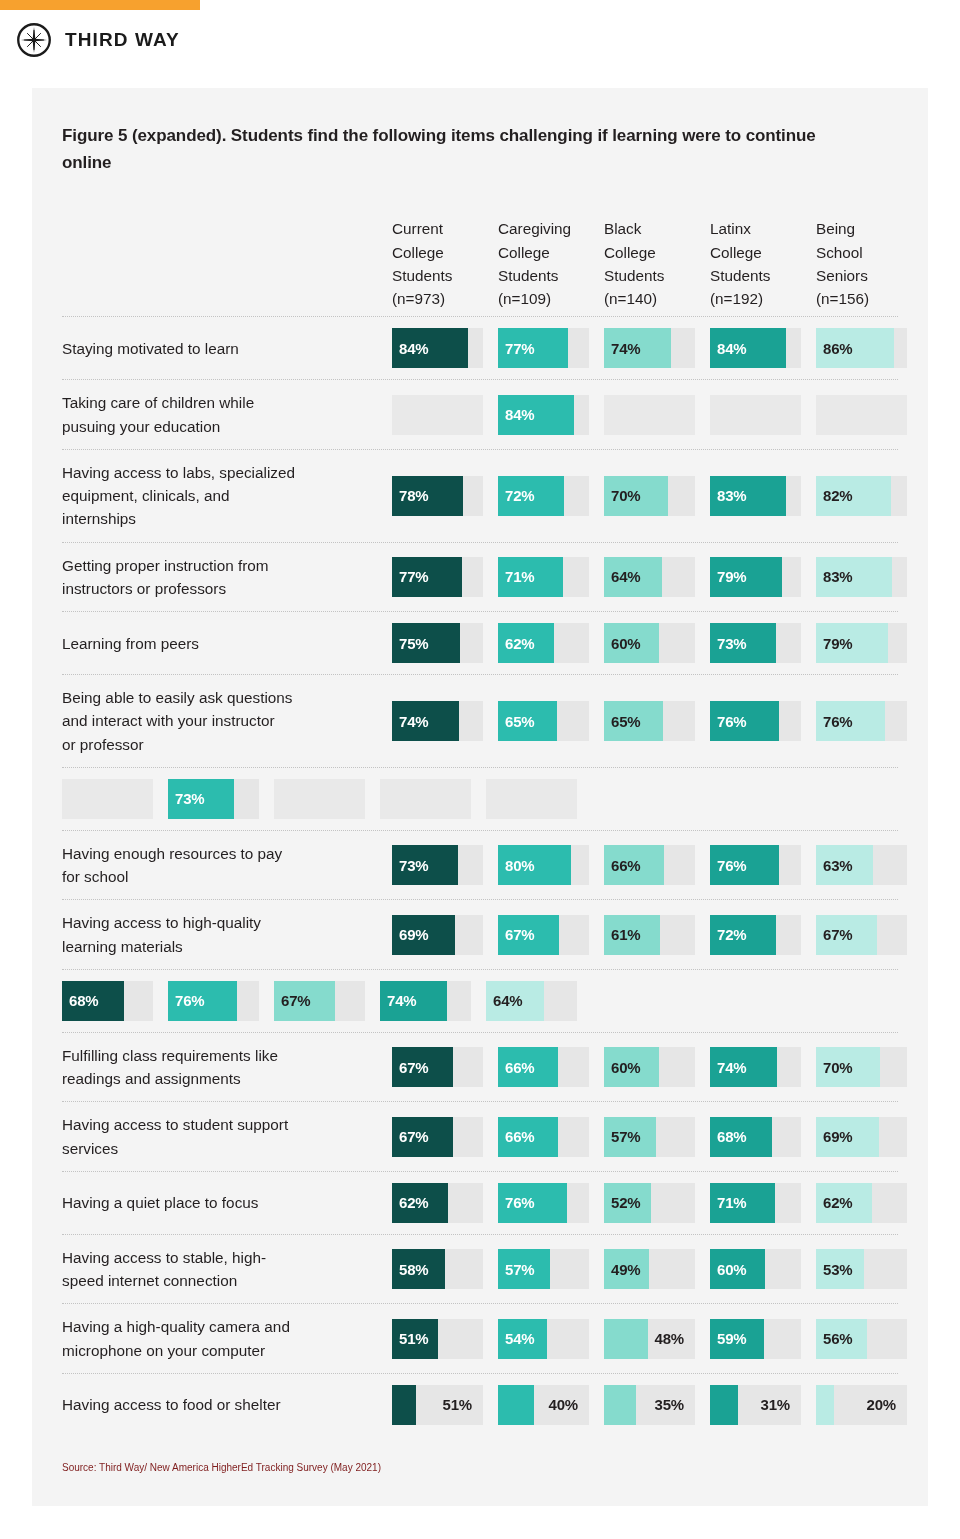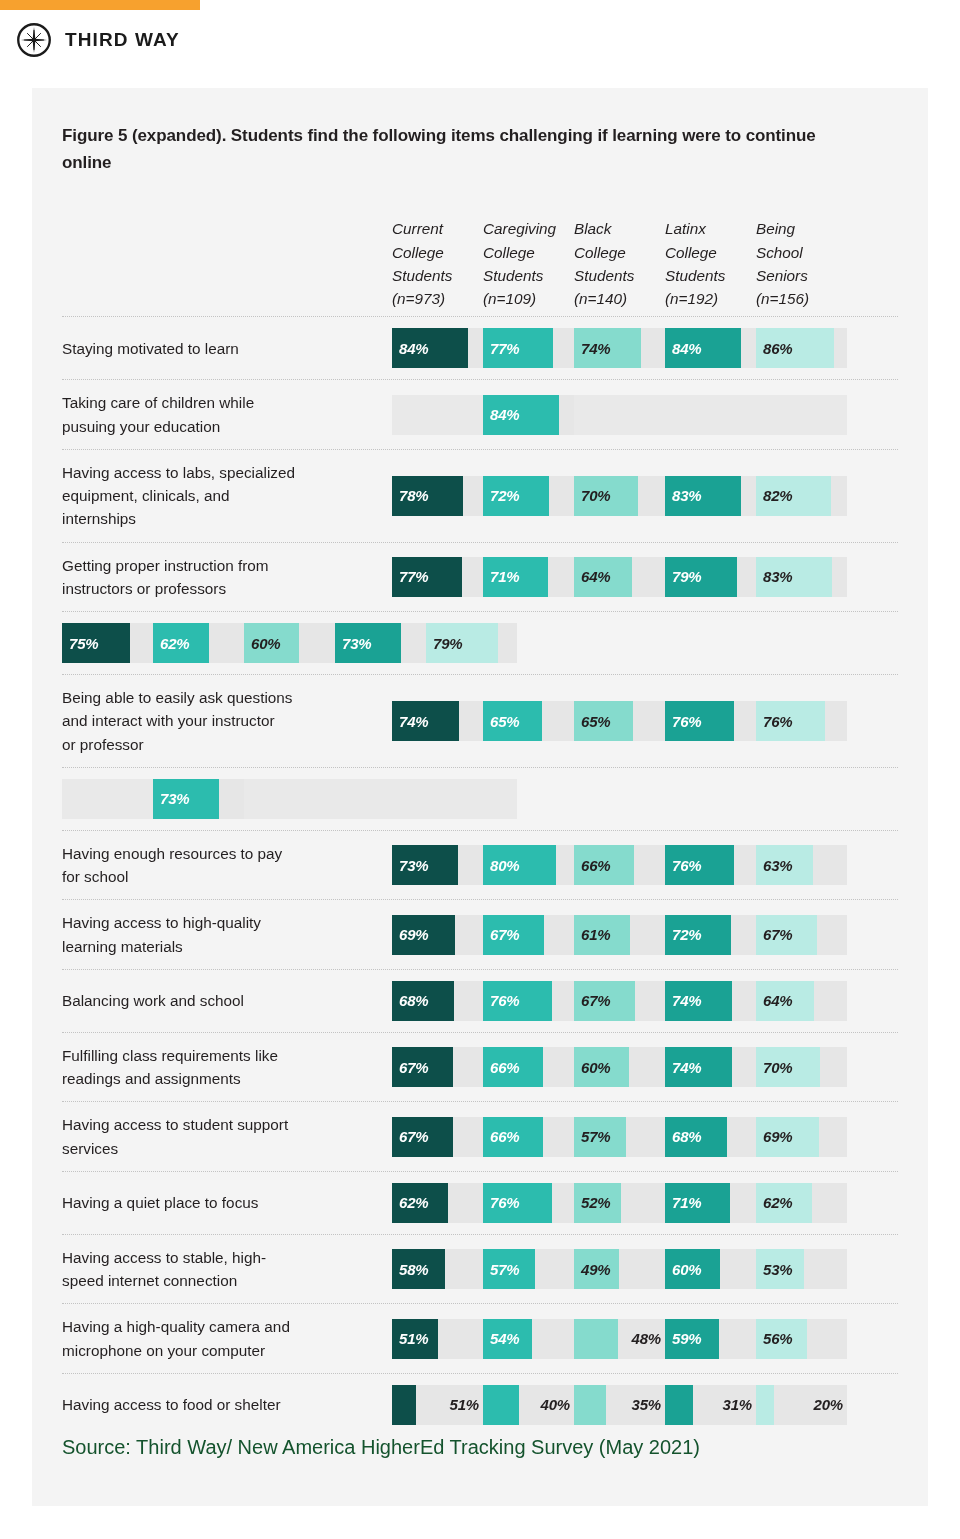--- a/index.html
+++ b/index.html
@@ -78,22 +78,22 @@
   .lbl-text {
     font-size: 15.3px;
     line-height: 1.52;
     color: #231f20;
   }
 
   .cells {
     flex: 1 1 auto;
     display: flex;
     align-items: center;
+    gap: 15px;
     padding: 11px 0;
-    font-style: italic;
   }
   .row.head .cells { align-items: flex-end; padding-bottom: 6px; }
 
   .hcell {
     width: 91px;
     flex: 0 0 91px;
     font-size: 15.3px;
     line-height: 1.52;
     color: #231f20;
   }
@@ -120,28 +120,29 @@
     font-size: 15px;
     font-weight: bold;
     white-space: nowrap;
     letter-spacing: -0.2px;
   }
   
   .cell.inside .val { left: 7px; color: #ffffff; }
   
   .cell.inside.darktext .val { color: #231f20; }
   
-  .cell.outside .val { right: 4px; color: #231f20; }
+  .cell.outside .val { right: 11px; color: #231f20; }
 
   .cell.empty { background: #e9e9e9; }
 
   
   .source {
-    font-size: 20px;
-    color: #14532d;
+    margin-top: 26px;
+    font-size: 10px;
+    color: #7f1d1d;
   }
 </style>
 </head>
 <body>
 
 <div class="orange-rule"></div>
 
 <div class="brand">
   <span class="brand-logo-wrap">
     <svg class="brand-logo" viewBox="0 0 40 40" aria-hidden="true">
@@ -297,20 +298,25 @@
                 <div class="bar" style="width: 71.9px; background: rgb(26, 162, 148);"></div>
                 <span class="val">79%</span>
               </div>
               <div class="cell inside darktext">
                 <div class="bar" style="width: 75.5px; background: rgb(185, 235, 228);"></div>
                 <span class="val">83%</span>
               </div>
             </div>
           </div>
           <div class="row">
+            <div class="lbl-col">
+              <div class="lbl-text">
+                <div>Learning from peers</div>
+              </div>
+            </div>
             <div class="cells">
               <div class="cell inside">
                 <div class="bar" style="width: 68.3px; background: rgb(13, 79, 74);"></div>
                 <span class="val">75%</span>
               </div>
               <div class="cell inside">
                 <div class="bar" style="width: 56.4px; background: rgb(44, 188, 174);"></div>
                 <span class="val">62%</span>
               </div>
               <div class="cell inside darktext">
@@ -424,25 +430,20 @@
                 <div class="bar" style="width: 65.5px; background: rgb(26, 162, 148);"></div>
                 <span class="val">72%</span>
               </div>
               <div class="cell inside darktext">
                 <div class="bar" style="width: 61px; background: rgb(185, 235, 228);"></div>
                 <span class="val">67%</span>
               </div>
             </div>
           </div>
           <div class="row">
-            <div class="lbl-col">
-              <div class="lbl-text">
-                <div>Balancing work and school</div>
-              </div>
-            </div>
             <div class="cells">
               <div class="cell inside">
                 <div class="bar" style="width: 61.9px; background: rgb(13, 79, 74);"></div>
                 <span class="val">68%</span>
               </div>
               <div class="cell inside">
                 <div class="bar" style="width: 69.2px; background: rgb(44, 188, 174);"></div>
                 <span class="val">76%</span>
               </div>
               <div class="cell inside darktext">

